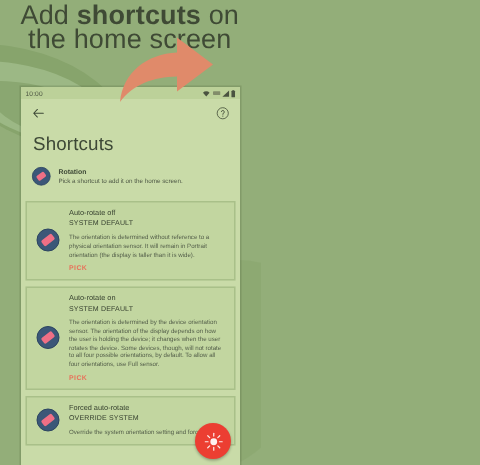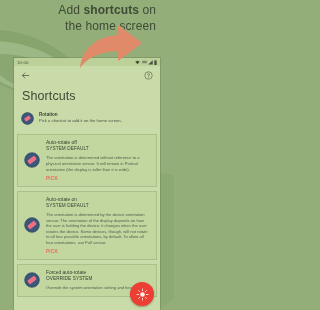--- a/index.html
+++ b/index.html
@@ -40,23 +40,23 @@
     position:absolute; right:-30px; bottom:-10px;
     width:120px; height:150px;
     background:#88a56e;
     border-radius:60% 0 60% 0;
     transform:rotate(14deg);
     opacity:.55;
   }
 
   
   .headline {
-    position:absolute; left:0; right:12px; top:3px;
-    text-align:right;
-    font-size:12px;
+    position:absolute; left:0; right:1px; top:3px;
+    text-align:center;
+    font-size:18px;
     line-height:15.5px;
     color:#3f4a35;
     font-weight:400;
     letter-spacing:.1px;
     z-index:4;
     padding:0 6px;
   }
   .headline b { font-weight:700; }
 
   

